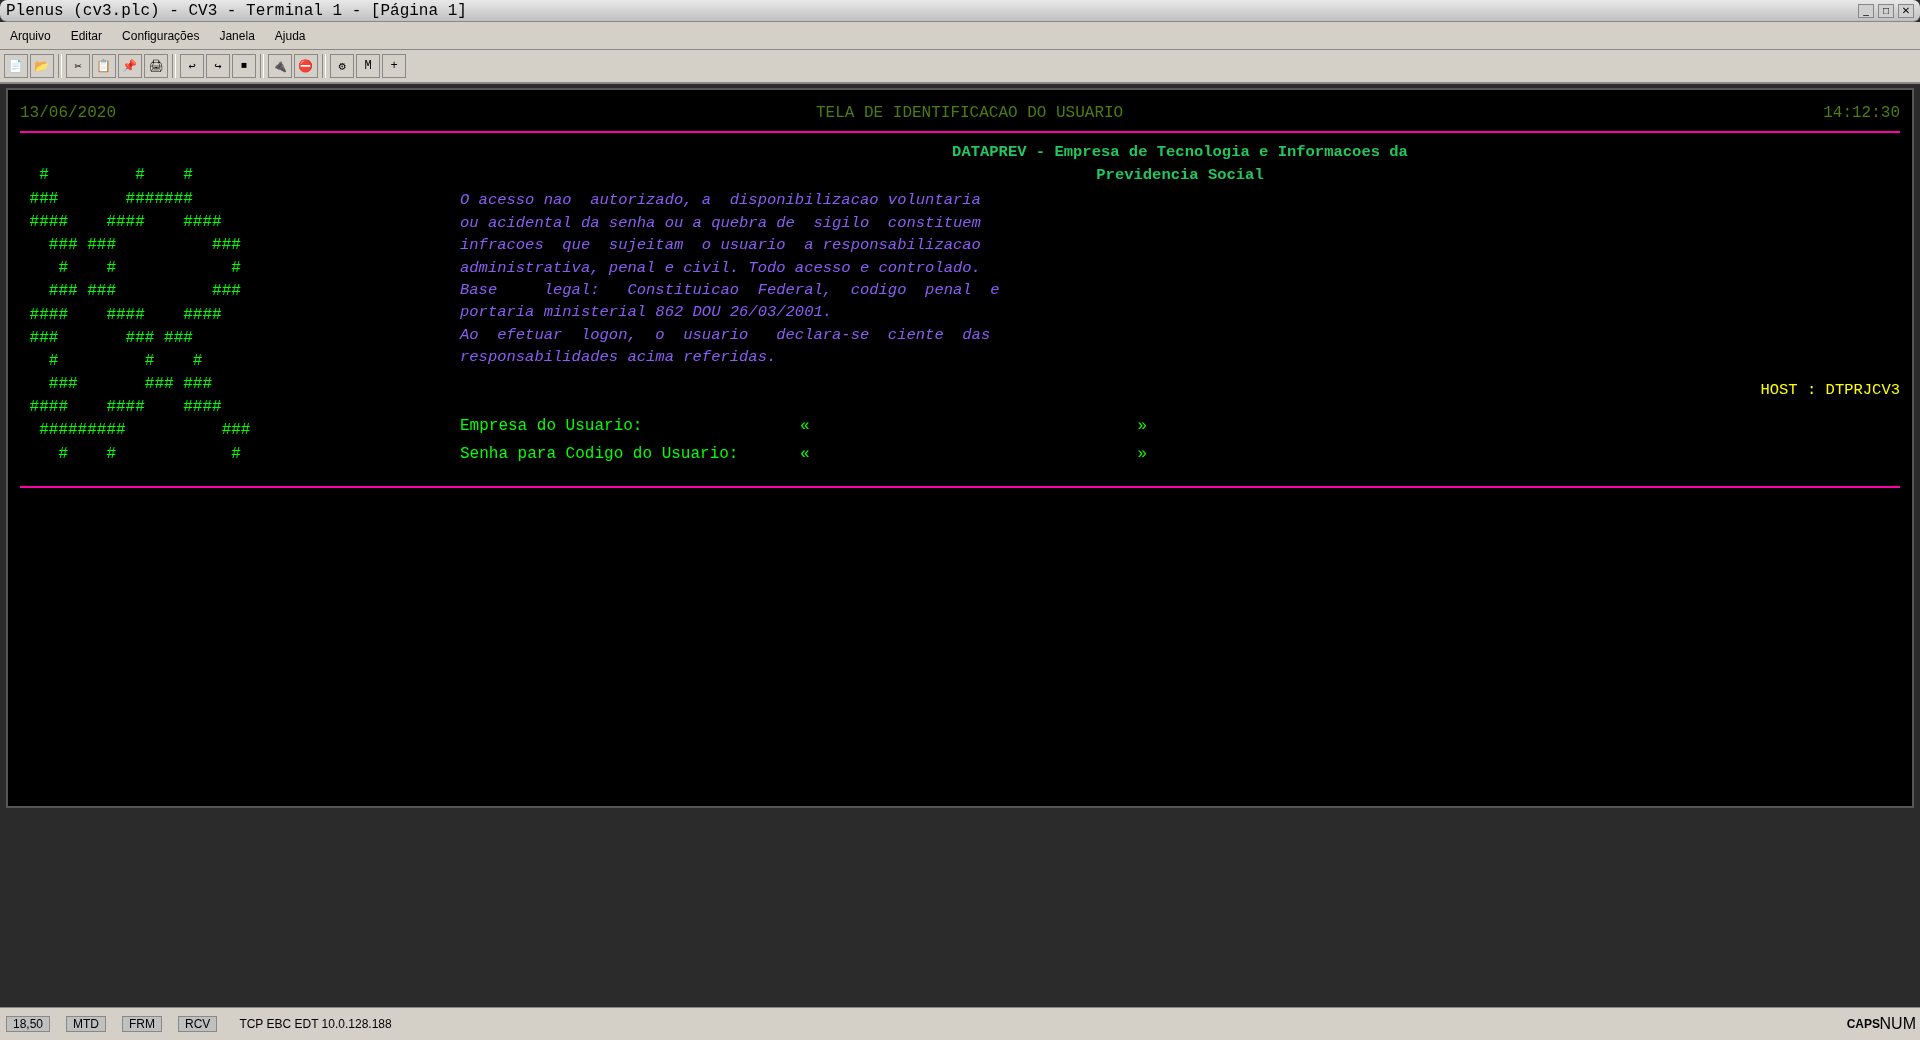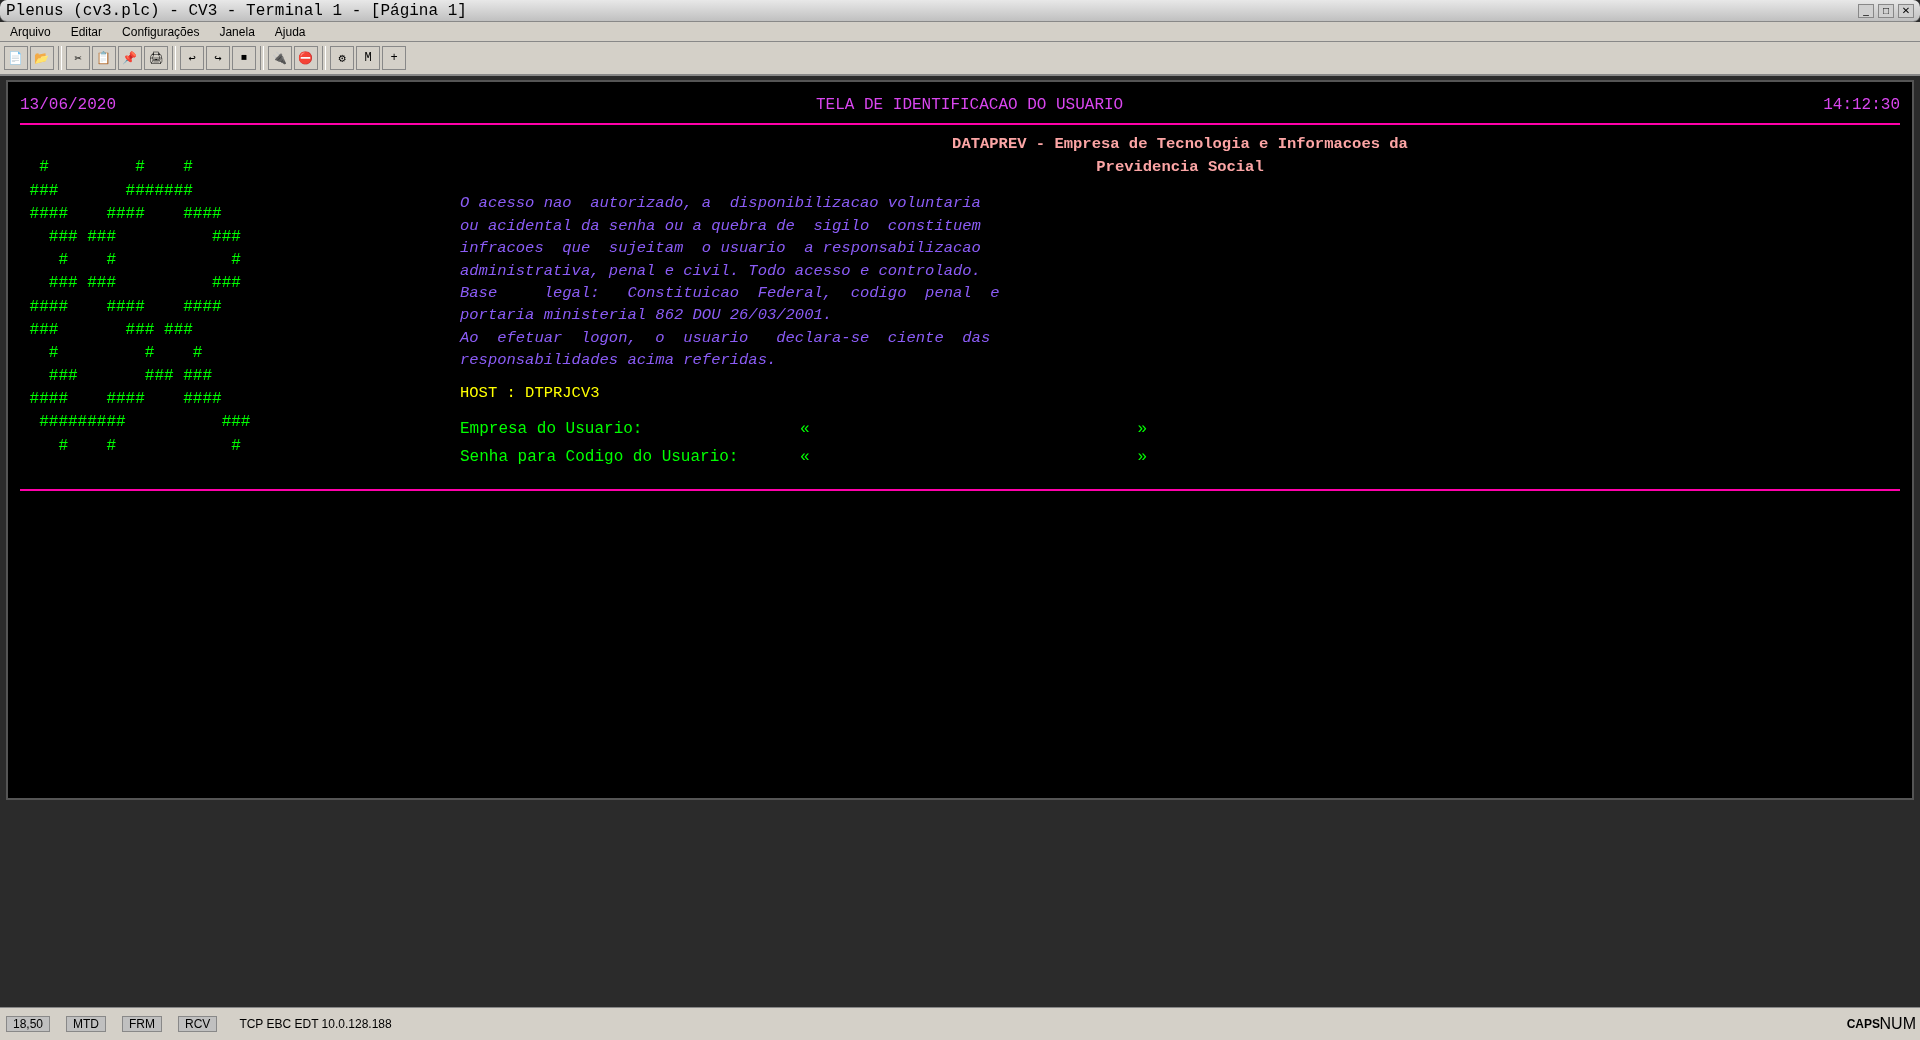--- a/index.html
+++ b/index.html
@@ -35,21 +35,21 @@
       display: flex;
       align-items: center;
       justify-content: center;
       cursor: pointer;
       font-family: Arial, sans-serif;
     }
 
     
     #menubar {
       background: #d4d0c8;
-      height: 20px;
+      height: 28px;
       display: flex;
       align-items: center;
       padding: 0 4px;
       border-bottom: 1px solid #888;
       gap: 8px;
     }
     .menu-item {
       font-size: 12px;
       font-family: Arial, sans-serif;
       color: #000;
@@ -105,21 +105,21 @@
       font-size: 16px;
       line-height: 1.45;
       position: relative;
       overflow: hidden;
     }
 
     
     #term-header {
       display: flex;
       justify-content: space-between;
-      color: #d946ef;
+      color: #4d7c0f;
       font-size: 16px;
       padding: 4px 0;
     }
 
     
     .term-divider {
       height: 2px;
       background: #ff00aa;
       margin: 2px 0 8px 0;
     }
@@ -143,36 +143,36 @@
 
     
     #info-block {
       color: #00ff00;
       font-size: 15.5px;
       line-height: 1.45;
       flex: 1;
     }
 
     #info-block .company-title {
-      color: #fca5a5;
+      color: #22c55e;
       font-weight: bold;
       text-align: center;
-      margin-bottom: 14px;
+      margin-bottom: 3px;
     }
 
     #info-block .legal-text {
       color: #8b5cf6;
       margin-bottom: 10px;
       text-align: justify;
       font-style: italic;
     }
 
     #info-block .host-line {
       color: #ffff00;
-      text-align: left;
+      text-align: right;
       margin-top: 6px;
       margin-bottom: 14px;
     }
 
     
     #input-fields {
       margin-top: 8px;
       color: #00ff00;
       font-size: 16px;
     }

